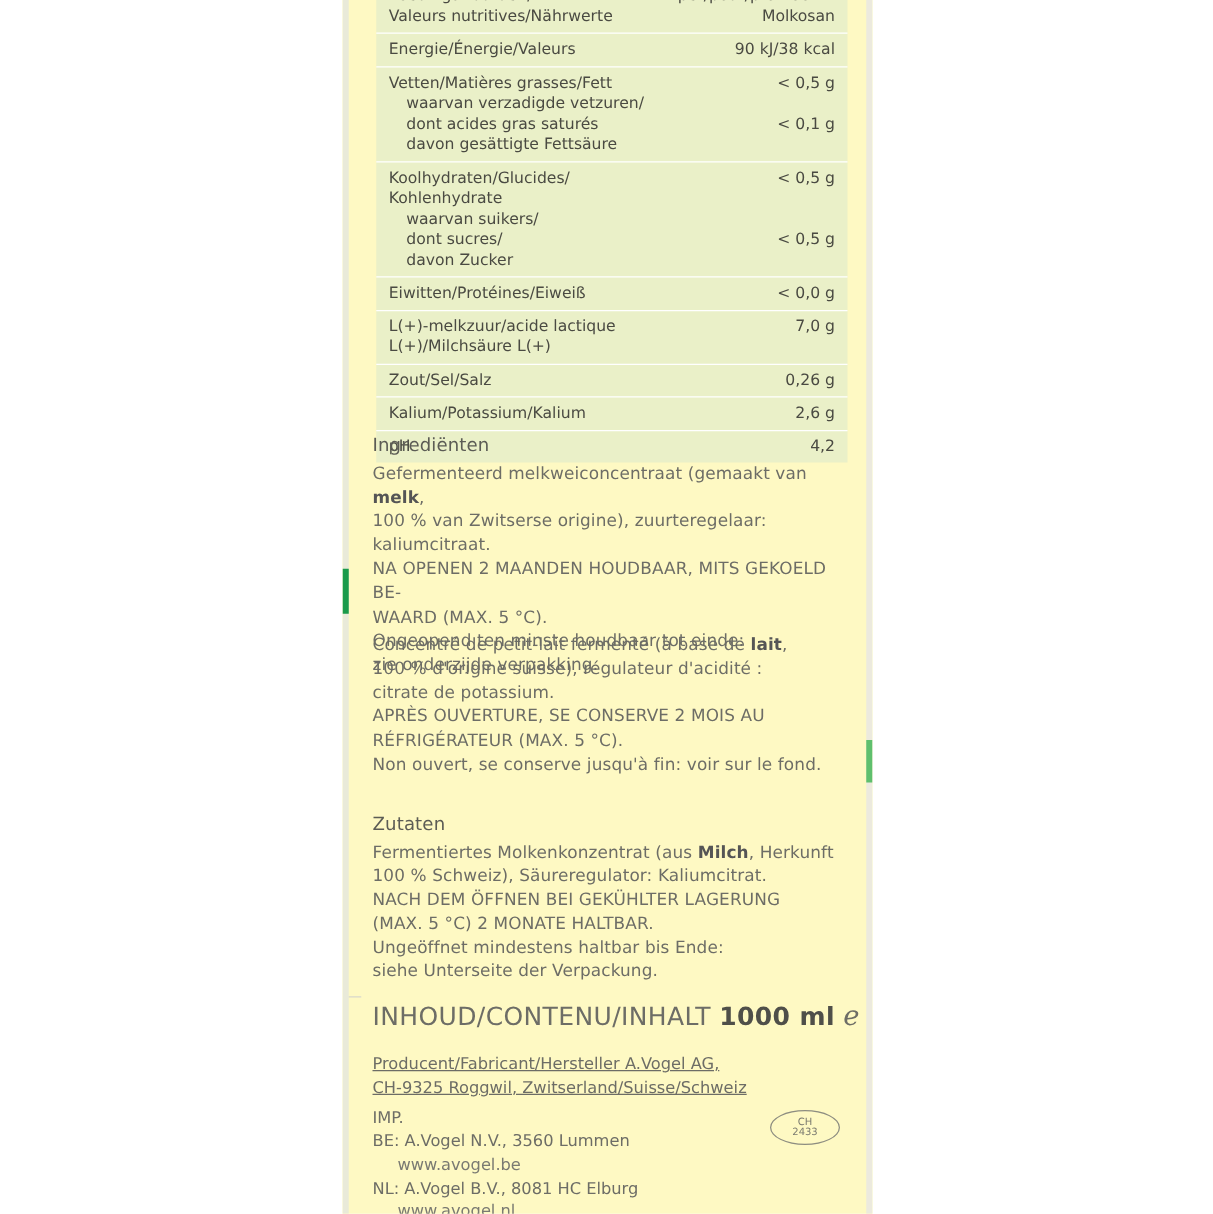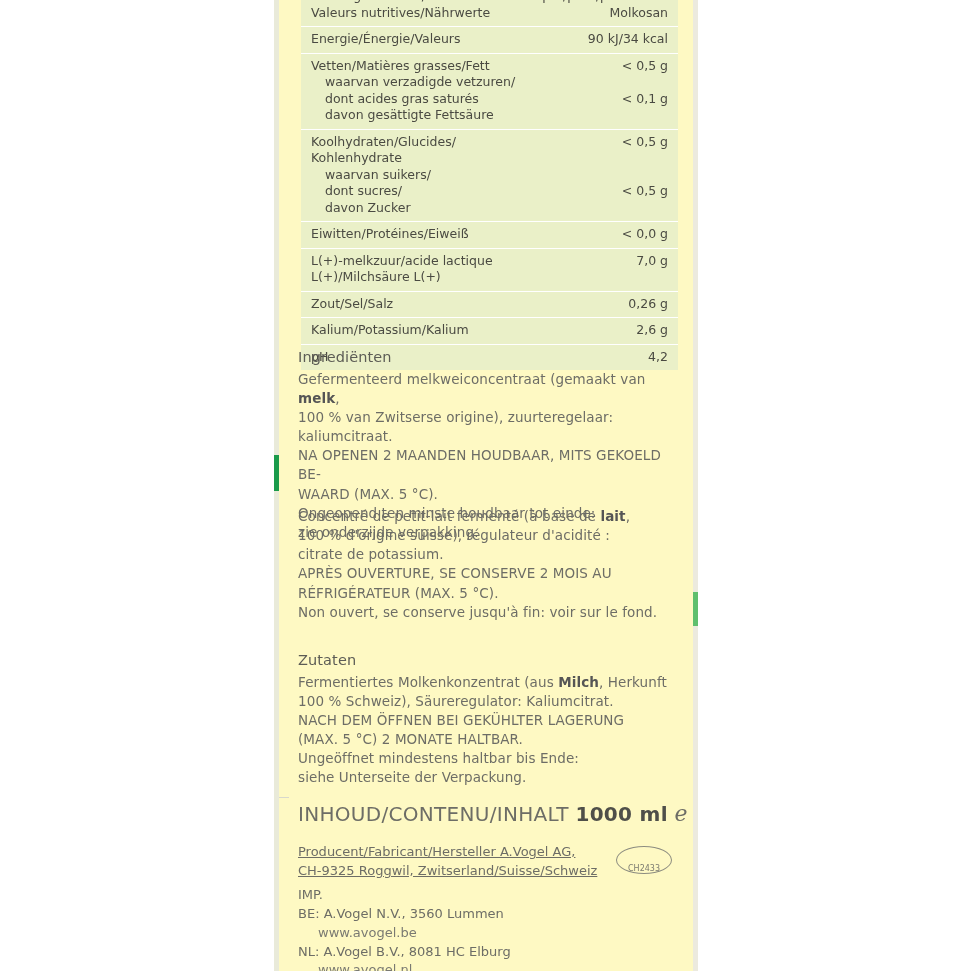--- a/index.html
+++ b/index.html
@@ -167,32 +167,33 @@
     font-size: 13px;
     line-height: 1.45;
   }
   #imp .imp-head { display:block; }
   .web { color: #7a7a72; }
 
   
   #ch-stamp {
     position: absolute;
     left: 342px;
-    top: 846px;
+    top: 888px;
     width: 54px;
     height: 26px;
     border: 1.4px solid #8d8d80;
     border-radius: 50%;
     color: #7b7b70;
     font-size: 8px;
     line-height: 1.05;
     text-align: center;
     display: flex;
+    flex-direction: column;
     justify-content: center;
-    align-items: flex-end;
+    align-items: center;
   }
 </style>
 </head>
 <body>
 
 <div id="package">
 
   <div class="edge-left"></div>
   <div class="edge-right"></div>
   <div class="green-mark-left"></div>
@@ -208,21 +209,21 @@
       <td class="val">
         <span>per/pour/pro 100 ml</span><br>
         <span>Molkosan</span>
       </td>
     </tr>
 
     <tr>
       <td class="lbl">
         <span>Energie/Énergie/Valeurs</span>
       </td>
-      <td class="val">90 kJ/34 kcal</td>
+      <td class="val">90 kJ/38 kcal</td>
     </tr>
 
     <tr>
       <td class="lbl">
         <span>Vetten/Matières grasses/Fett</span>
         <span class="indent">waarvan verzadigde vetzuren/</span>
         <span class="indent">dont acides gras saturés</span>
         <span class="indent">davon gesättigte Fettsäure</span>
       </td>
       <td class="val">

